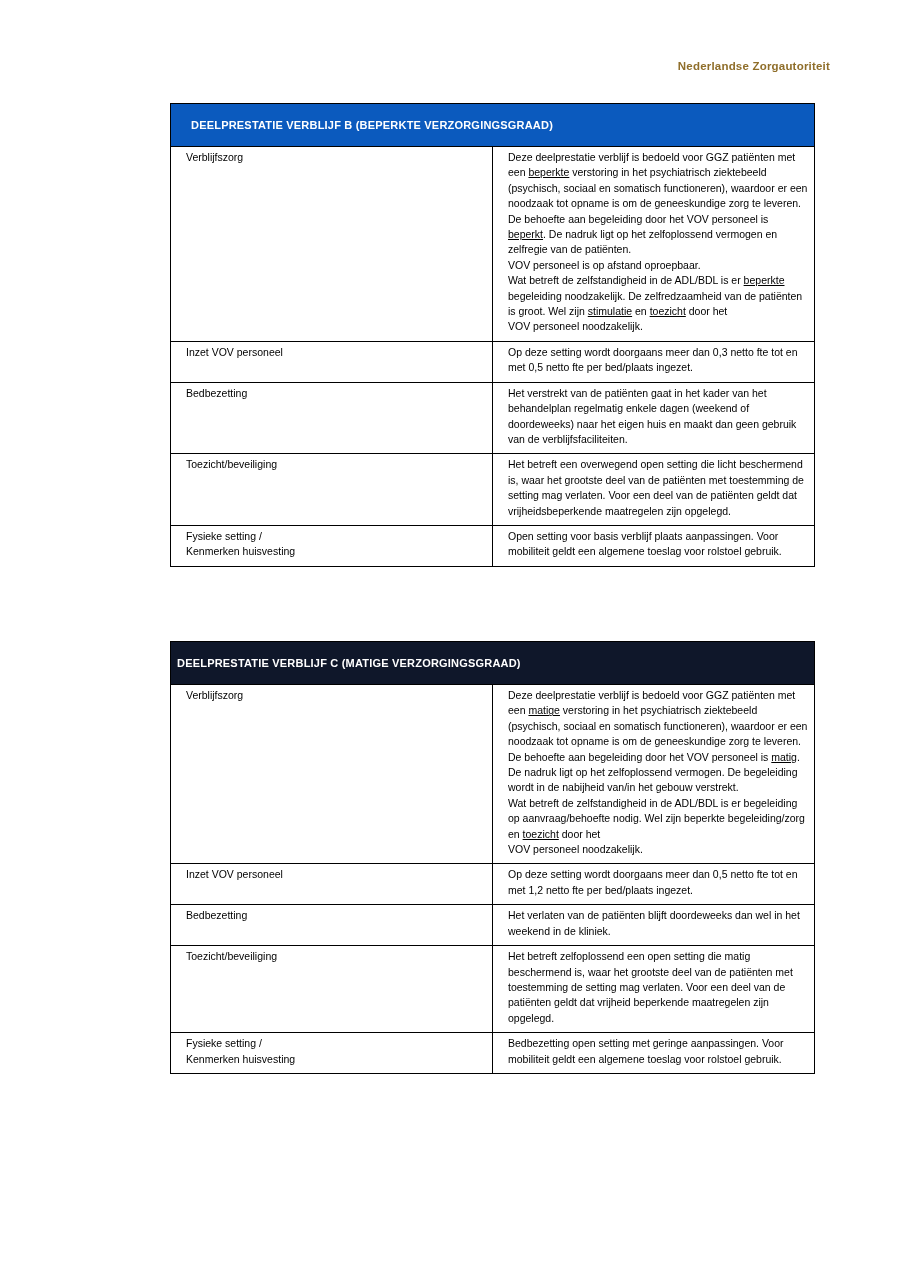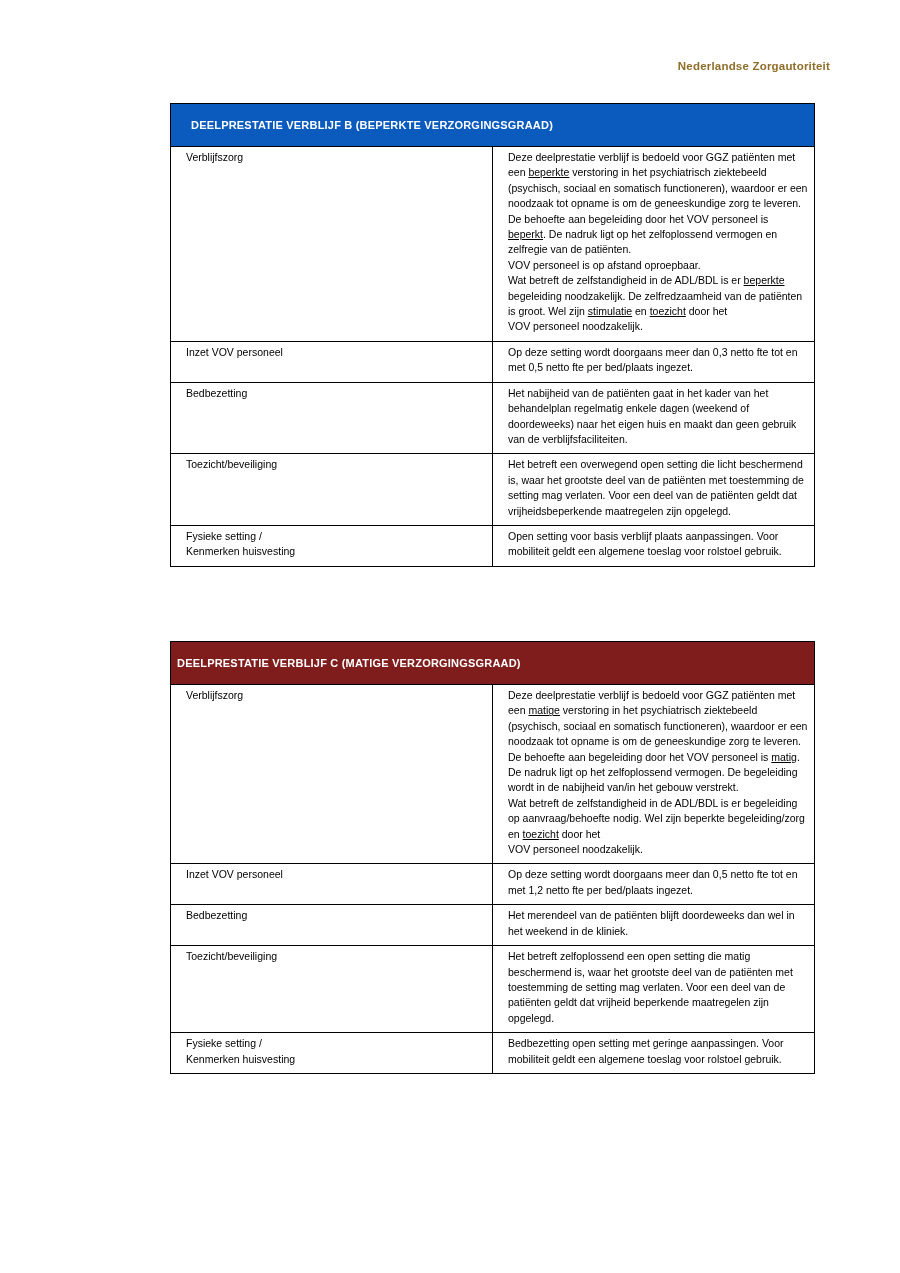--- a/index.html
+++ b/index.html
@@ -73,50 +73,50 @@
     <tr>
       <td class="label-cell">Verblijfszorg</td>
       <td class="content-cell"><span>Deze deelprestatie verblijf is bedoeld voor GGZ patiënten met een </span><span class="u">beperkte</span><span> verstoring in het psychiatrisch ziektebeeld (psychisch, sociaal en somatisch functioneren), waardoor er een noodzaak tot opname is om de geneeskundige zorg te leveren. De behoefte aan begeleiding door het VOV personeel is </span><span class="u">beperkt</span><span>. De nadruk ligt op het zelfoplossend vermogen en zelfregie van de patiënten.</span><br><span>VOV personeel is op afstand oproepbaar.</span><br><span>Wat betreft de zelfstandigheid in de ADL/BDL is er </span><span class="u">beperkte</span><span> begeleiding noodzakelijk. De zelfredzaamheid van de patiënten is groot. Wel zijn </span><span class="u">stimulatie</span><span> en </span><span class="u">toezicht</span><span> door het</span><br><span>VOV personeel noodzakelijk.</span></td>
     </tr>
     <tr>
       <td class="label-cell">Inzet VOV personeel</td>
       <td class="content-cell"><span>Op deze setting wordt doorgaans meer dan 0,3 netto fte tot en met 0,5 netto fte per bed/plaats ingezet.</span></td>
     </tr>
     <tr>
       <td class="label-cell">Bedbezetting</td>
-      <td class="content-cell"><span>Het nabijheid van de patiënten gaat in het kader van het behandelplan regelmatig enkele dagen (weekend of doordeweeks) naar het eigen huis en maakt dan geen gebruik van de verblijfsfaciliteiten.</span></td>
+      <td class="content-cell"><span>Het verstrekt van de patiënten gaat in het kader van het behandelplan regelmatig enkele dagen (weekend of doordeweeks) naar het eigen huis en maakt dan geen gebruik van de verblijfsfaciliteiten.</span></td>
     </tr>
     <tr>
       <td class="label-cell">Toezicht/beveiliging</td>
       <td class="content-cell"><span>Het betreft een overwegend open setting die licht beschermend is, waar het grootste deel van de patiënten met toestemming de setting mag verlaten. Voor een deel van de patiënten geldt dat vrijheidsbeperkende maatregelen zijn opgelegd.</span></td>
     </tr>
     <tr>
       <td class="label-cell">Fysieke setting /
 Kenmerken huisvesting</td>
       <td class="content-cell"><span>Open setting voor basis verblijf plaats aanpassingen. Voor mobiliteit geldt een algemene toeslag voor rolstoel gebruik.</span></td>
     </tr>
   </tbody>
     </table>
 
   <table class="doc-table t2">
     <tbody>
         <tr>
-      <th class="title-bar" colspan="2" style="background: #7f1d1d; color: rgb(255, 255, 255);">DEELPRESTATIE VERBLIJF C (MATIGE VERZORGINGSGRAAD)</th>
+      <th class="title-bar" colspan="2" style="background: #0f172a; color: rgb(255, 255, 255);">DEELPRESTATIE VERBLIJF C (MATIGE VERZORGINGSGRAAD)</th>
     </tr>
     <tr>
       <td class="label-cell">Verblijfszorg</td>
       <td class="content-cell"><span>Deze deelprestatie verblijf is bedoeld voor GGZ patiënten met een </span><span class="u">matige</span><span> verstoring in het psychiatrisch ziektebeeld (psychisch, sociaal en somatisch functioneren), waardoor er een noodzaak tot opname is om de geneeskundige zorg te leveren. De behoefte aan begeleiding door het VOV personeel is </span><span class="u">matig</span><span>. De nadruk ligt op het zelfoplossend vermogen. De begeleiding wordt in de nabijheid van/in het gebouw verstrekt.</span><br><span>Wat betreft de zelfstandigheid in de ADL/BDL is er begeleiding op aanvraag/behoefte nodig. Wel zijn beperkte begeleiding/zorg en </span><span class="u">toezicht</span><span> door het</span><br><span>VOV personeel noodzakelijk.</span></td>
     </tr>
     <tr>
       <td class="label-cell">Inzet VOV personeel</td>
       <td class="content-cell"><span>Op deze setting wordt doorgaans meer dan 0,5 netto fte tot en met 1,2 netto fte per bed/plaats ingezet.</span></td>
     </tr>
     <tr>
       <td class="label-cell">Bedbezetting</td>
-      <td class="content-cell"><span>Het merendeel van de patiënten blijft doordeweeks dan wel in het weekend in de kliniek.</span></td>
+      <td class="content-cell"><span>Het verlaten van de patiënten blijft doordeweeks dan wel in het weekend in de kliniek.</span></td>
     </tr>
     <tr>
       <td class="label-cell">Toezicht/beveiliging</td>
       <td class="content-cell"><span>Het betreft zelfoplossend een open setting die matig beschermend is, waar het grootste deel van de patiënten met toestemming de setting mag verlaten. Voor een deel van de patiënten geldt dat vrijheid beperkende maatregelen zijn opgelegd.</span></td>
     </tr>
     <tr>
       <td class="label-cell">Fysieke setting /
 Kenmerken huisvesting</td>
       <td class="content-cell"><span>Bedbezetting open setting met geringe aanpassingen. Voor mobiliteit geldt een algemene toeslag voor rolstoel gebruik.</span></td>
     </tr>

